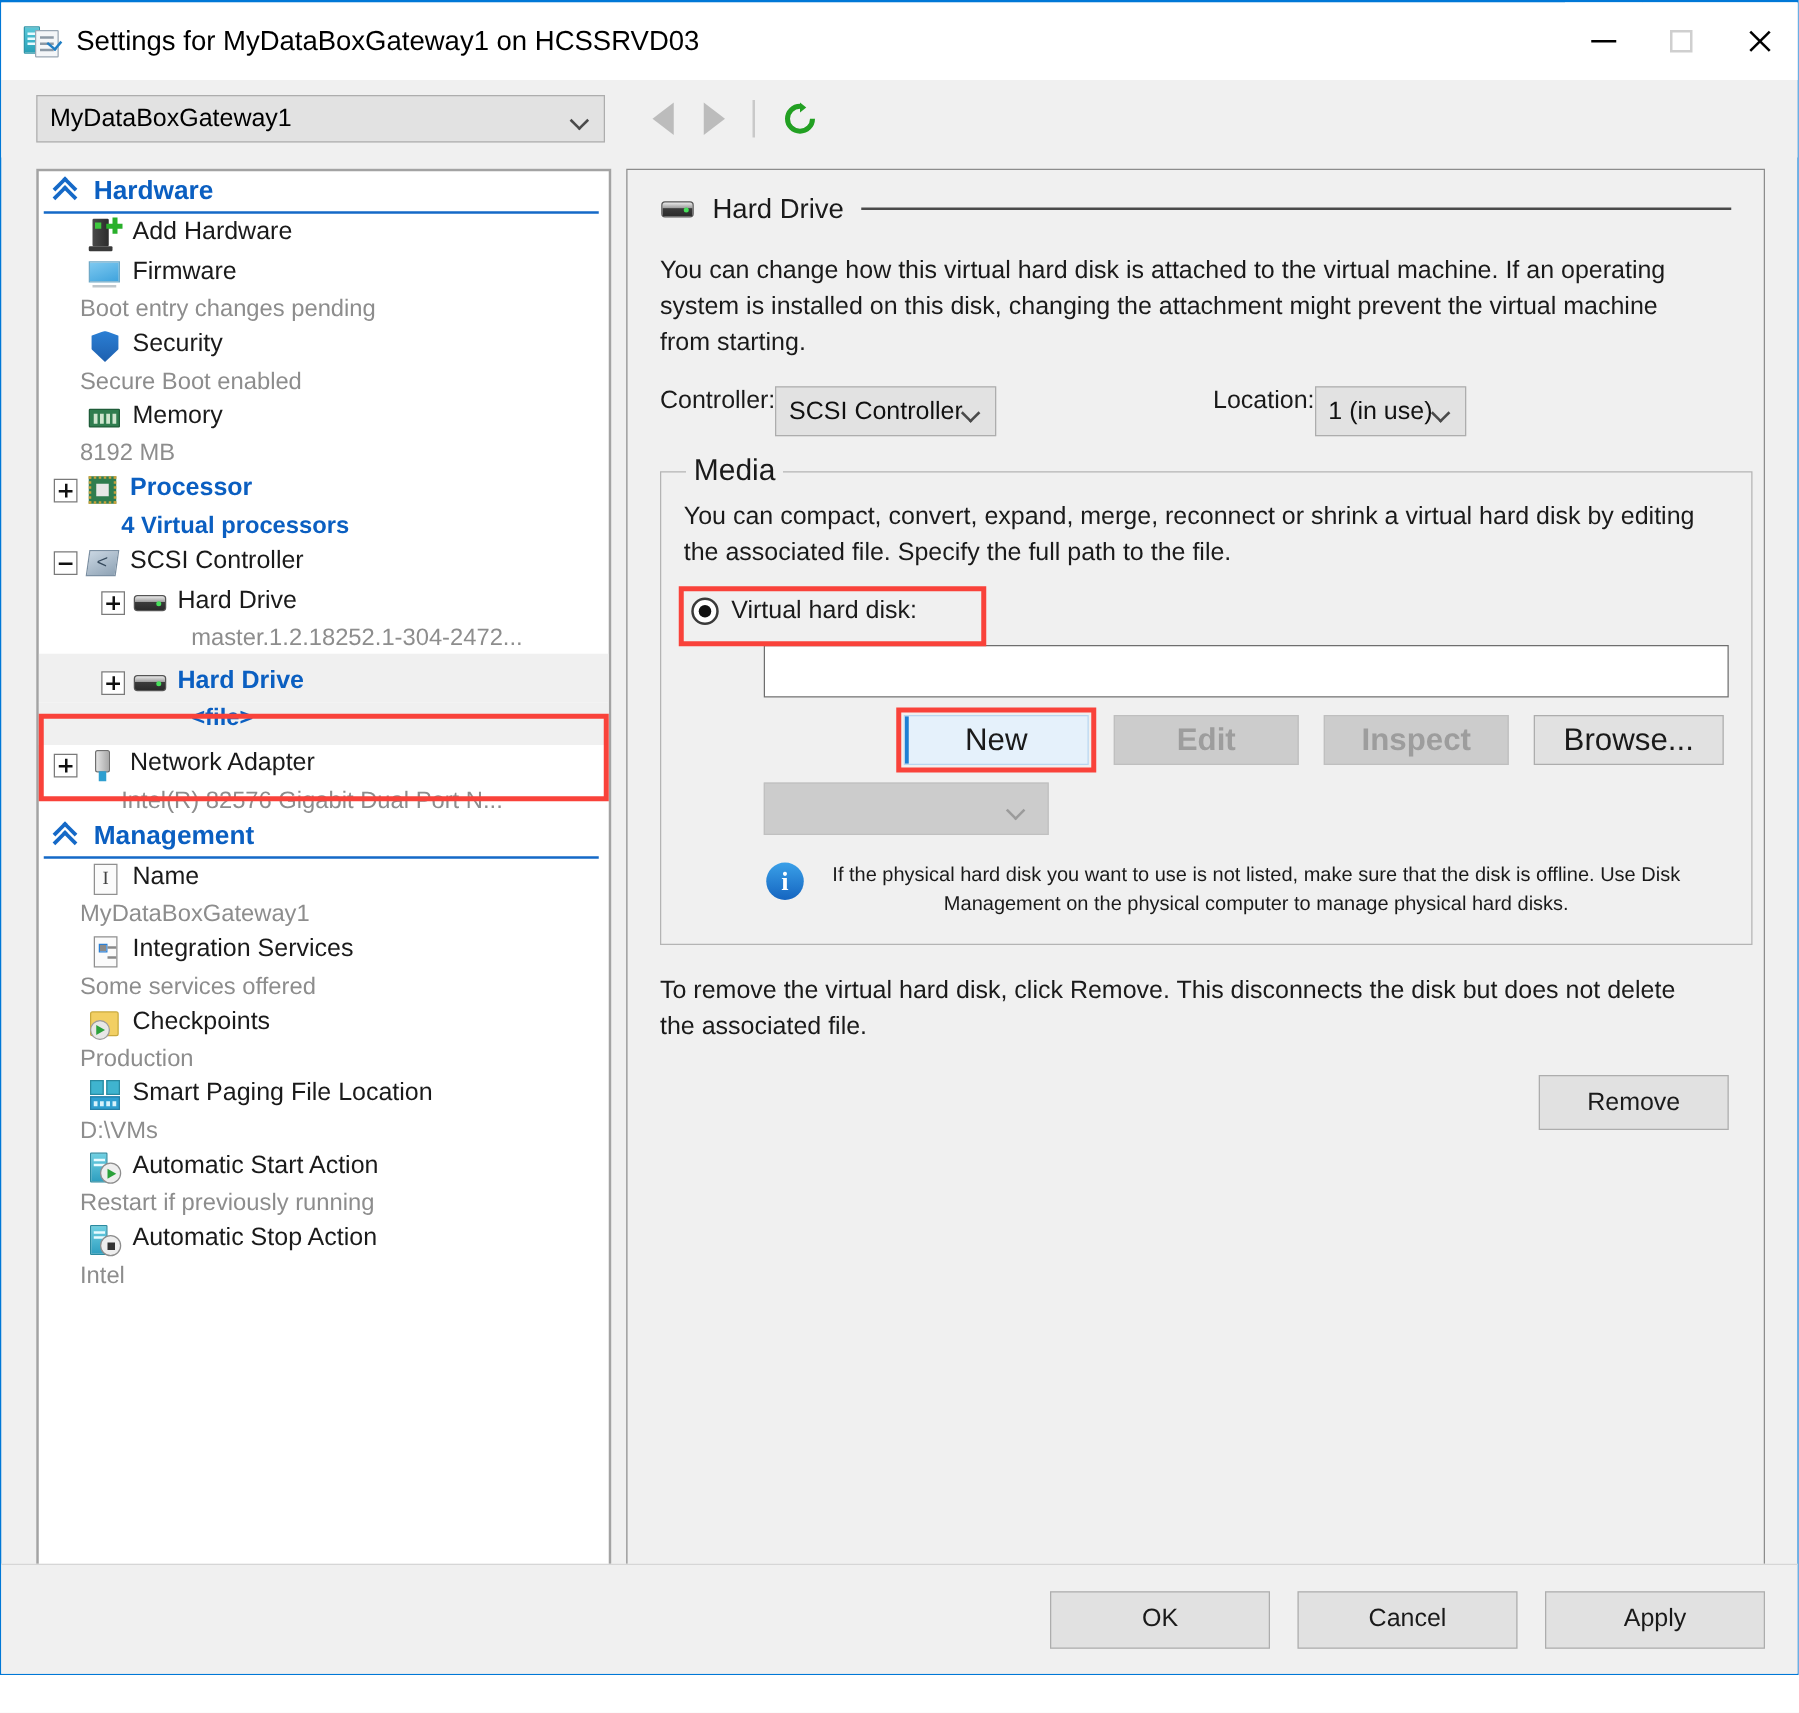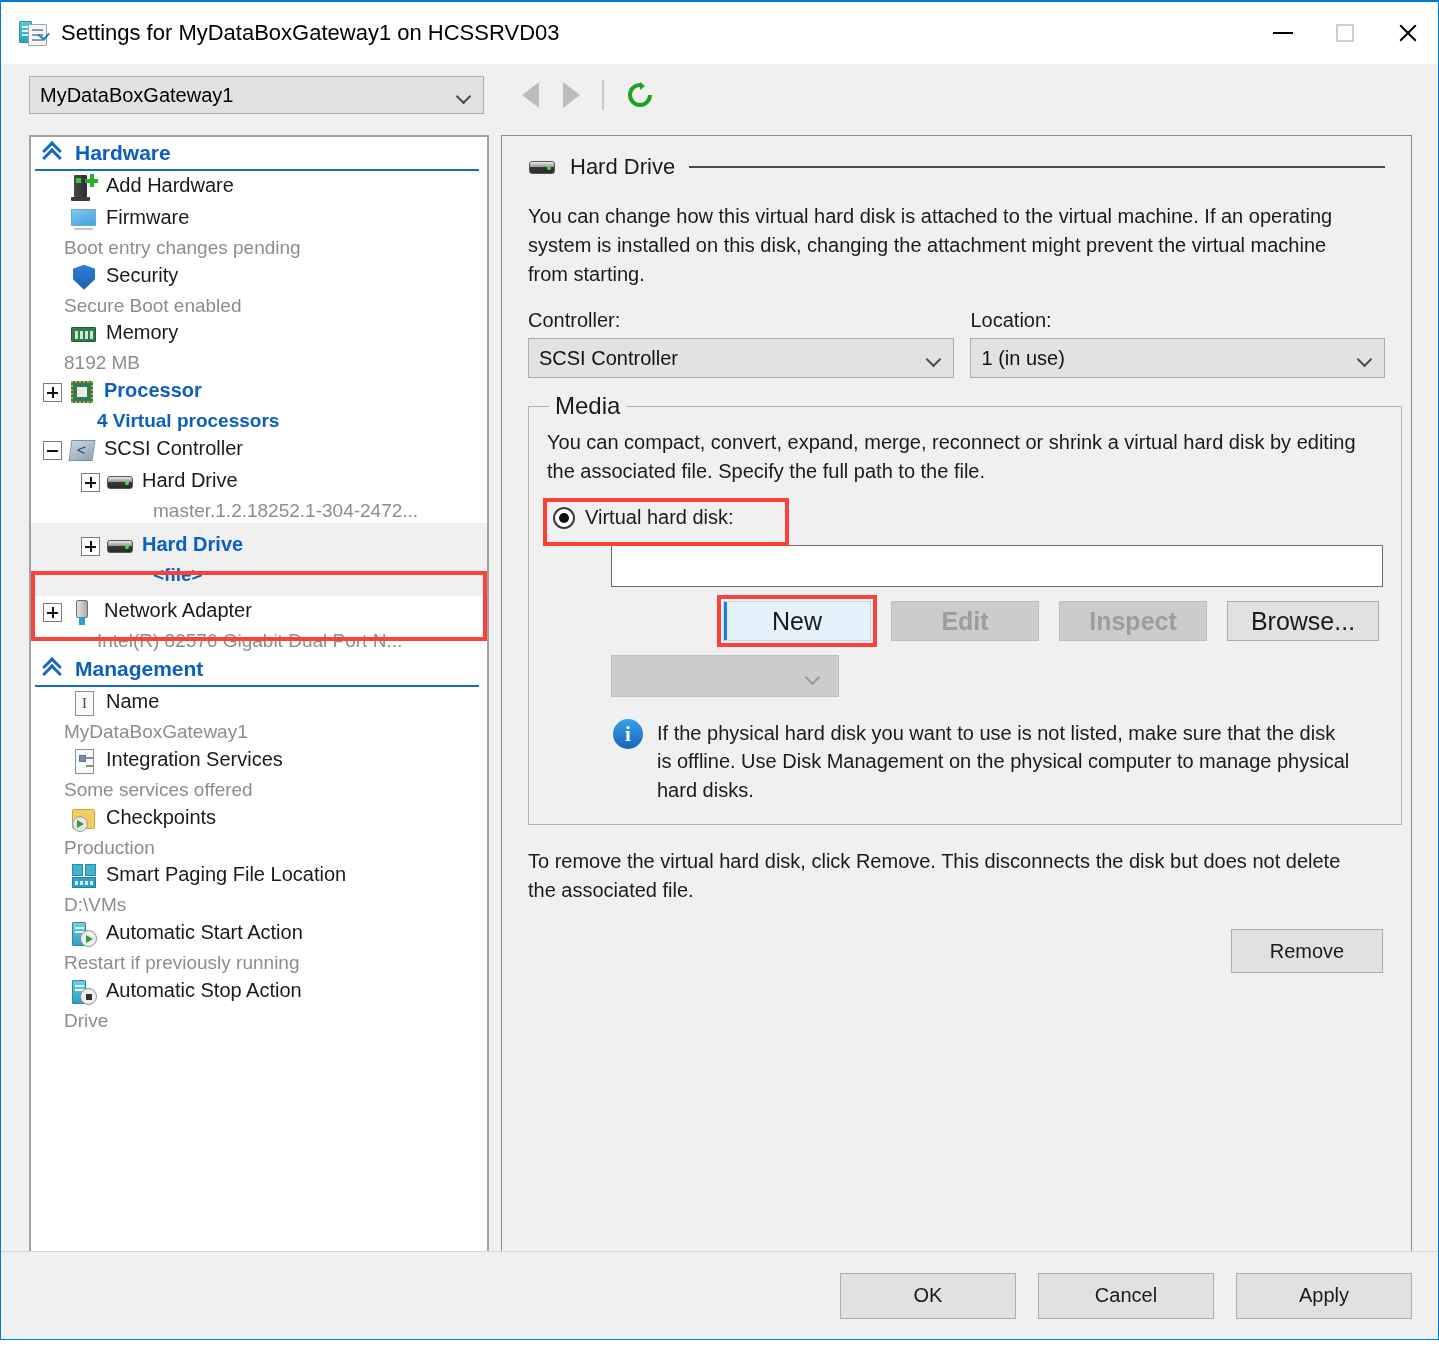--- a/index.html
+++ b/index.html
@@ -329,21 +329,21 @@
 
   
   .rp { padding: 18px 26px 10px 26px; }
   .rp-head { display: flex; align-items: center; margin-bottom: 22px; }
   .rp-head .ic-hdd-wrap { width: 30px; height: 26px; position: relative; margin-right: 12px; }
   .rp-head .title { font-size: 22px; color: #1a1a1a; margin-right: 14px; white-space: nowrap; }
   .rp-head .rule { flex: 1; height: 0; border-top: 2px solid #4a4a4a; }
   .para { font-size: 20px; color: #1a1a1a; line-height: 1.45; margin: 0 0 20px 0; max-width: 840px; }
 
   .two-col { display: flex; gap: 16px; margin-bottom: 14px; }
-  .field { display: flex; flex-direction: column; }
+  .field { display: flex; }
   .field .lbl { font-size: 20px; color: #1a1a1a; margin-bottom: 6px; }
   .combo {
     height: 40px; background: #e2e2e2; border: 1px solid #adadad;
     display: flex; align-items: center; padding: 0 8px 0 10px;
     font-size: 20px; color: #111;
   }
   .combo .val { flex: 1; white-space: nowrap; overflow: hidden; }
 
   fieldset.media {
     margin: 4px 0 0 0; padding: 8px 18px 20px 18px;
@@ -390,21 +390,21 @@
   }
 
   .info-row { display: flex; gap: 14px; margin: 22px 0 0 66px; max-width: 740px; }
   .info-icon {
     width: 30px; height: 30px; border-radius: 50%; flex: 0 0 auto;
     background: linear-gradient(180deg,#3aa0e8,#1565c0);
     color: #fff; font-size: 21px; font-weight: bold;
     display: flex; align-items: center; justify-content: center;
     font-family: "Liberation Serif", serif;
   }
-  .info-text { font-size: 20px; color: #1a1a1a; line-height: 1.42; }
+  .info-text { font-size: 16px; color: #1a1a1a; line-height: 1.42; text-align: center; }
 
   .remove-note { font-size: 20px; color: #1a1a1a; line-height: 1.45; margin: 22px 0 0 0; max-width: 840px; }
   .remove-btn-row { display: flex; justify-content: flex-end; margin-top: 24px; padding-right: 2px; }
   .btn-remove {
     width: 152px; height: 44px; background: #e1e1e1; border: 1px solid #adadad;
     display: flex; align-items: center; justify-content: center; font-size: 20px; color: #1a1a1a;
   }
 
   
   .footer {
@@ -633,21 +633,21 @@
       <span class="node-ico ic-act">
         <span class="vmbox"></span>
           <span class="badge">
             <span class="stop"></span>
           </span>
       </span>
       <span class="node-body">
           <span class="node-title">Automatic Stop Action</span>
         </span>
     </div>
-    <div class="node-sub ind-noexp">Drive</div>
+    <div class="node-sub ind-noexp">Intel</div>
 
   </div>
 
   <div class="annot-tree"></div>
 
   <div class="right-panel">
     <div class="rp">
 
       <div class="rp-head">
         <span class="ic-hdd-wrap">

